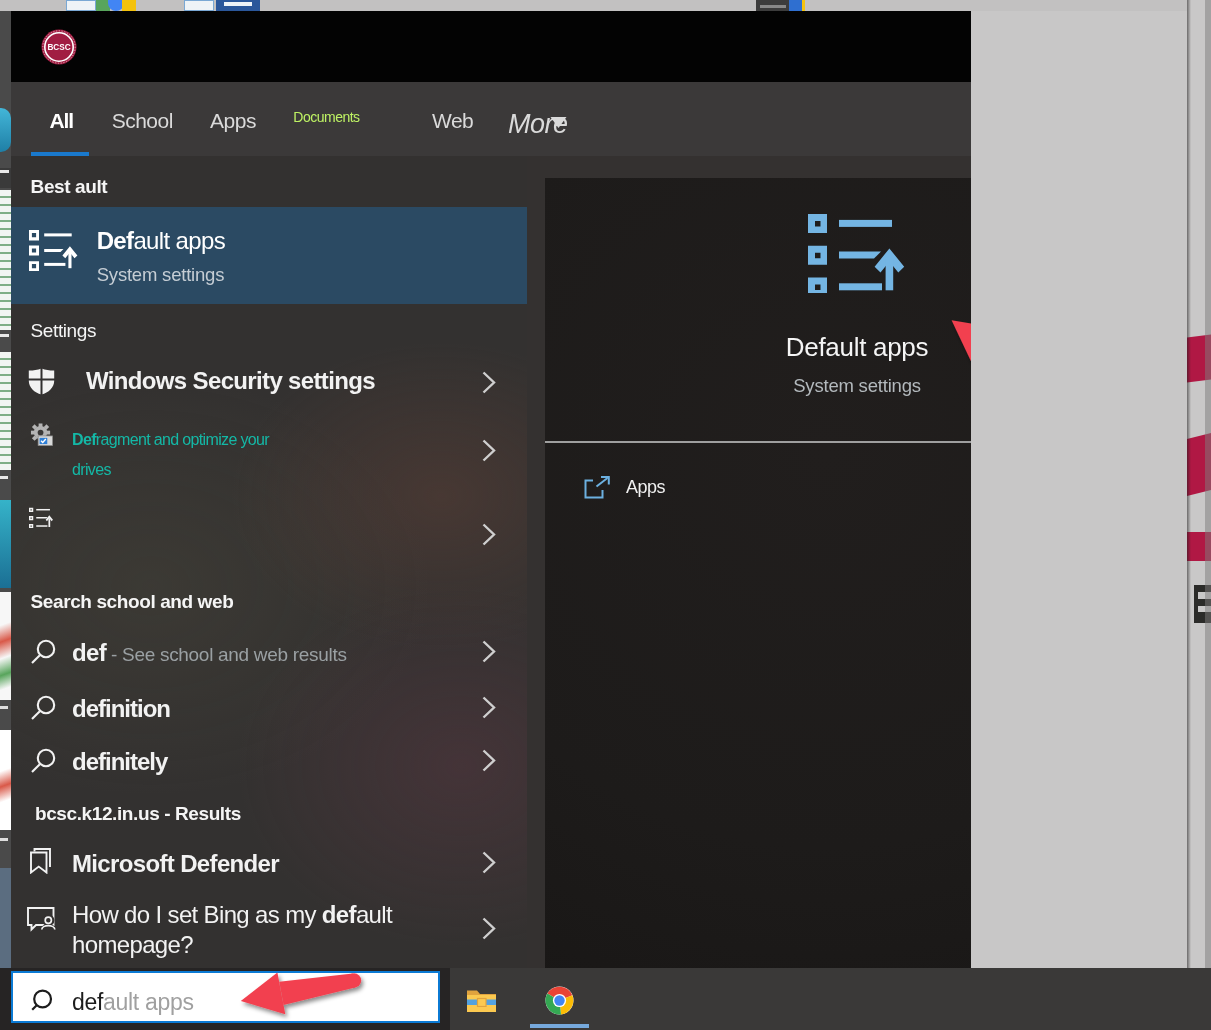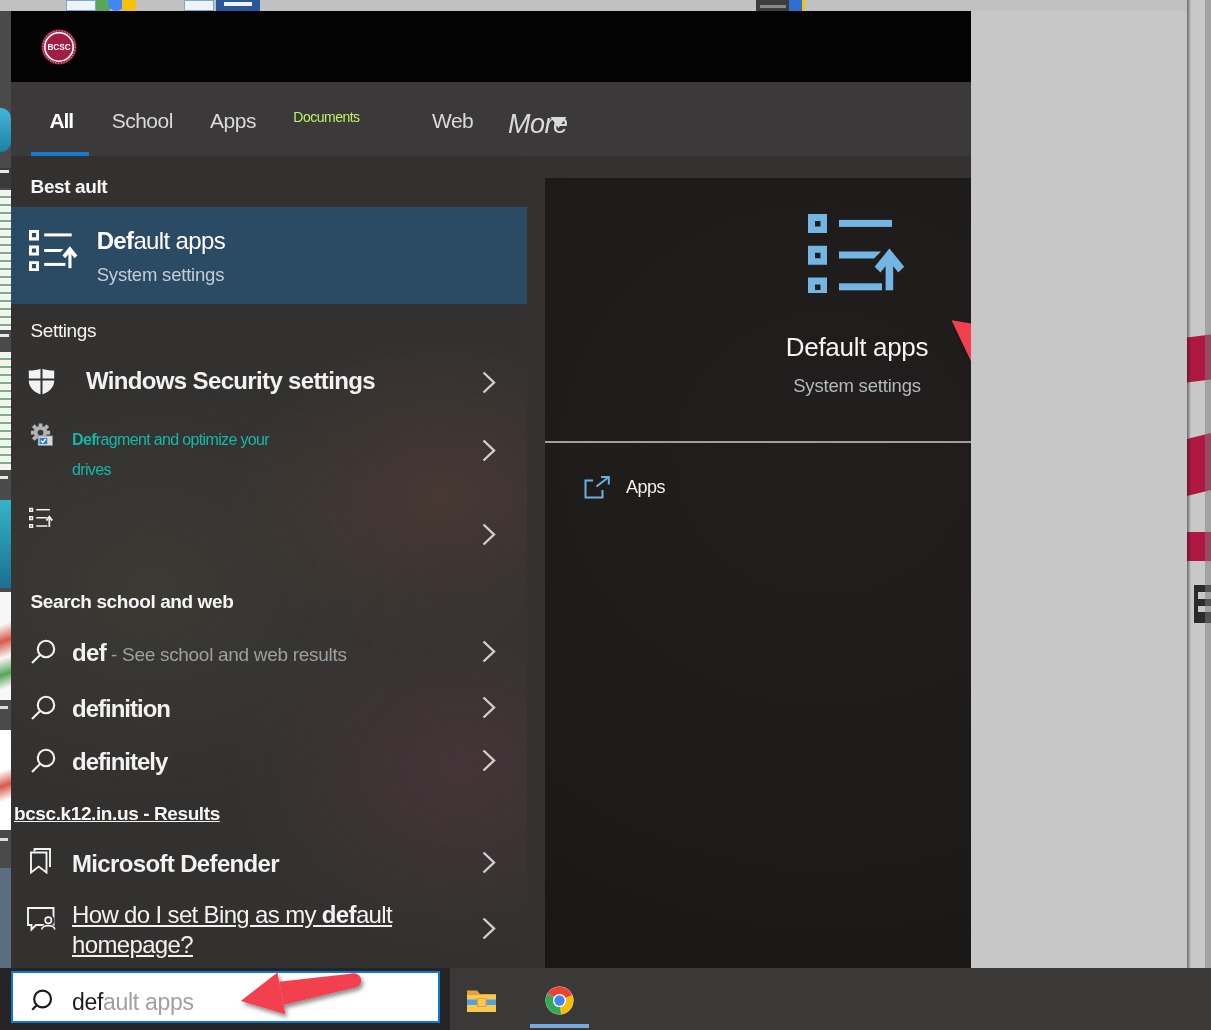--- a/index.html
+++ b/index.html
@@ -203,41 +203,41 @@
 
   <svg class="abs" style="left:19px;top:735.5px;" width="27" height="27" viewBox="0 0 27 27">
     <circle cx="16" cy="11" r="8.2" fill="none" stroke="#f2f2f2" stroke-width="2.1"></circle>
     <path d="M9.8 17.2 L2 25" stroke="#f2f2f2" stroke-width="2.1"></path>
   </svg>
   <div class="abs" style="left:61px;top:736.9px;font-size:24px;color:#f2f2f2;font-weight:bold;letter-spacing:-1px;">definitely</div>
   <svg class="chev" style="top:738px;" width="14" height="23" viewBox="0 0 14 23">
       <path d="M1.5 1.5 L12 11.5 L1.5 21.5" fill="none" stroke="#cfcfcf" stroke-width="2.4"></path>
     </svg>
 
-  <div class="abs" style="left:3px;top:792.0px;font-size:19px;font-weight:bold;color:#f5f5f5;letter-spacing:-0.4px;text-decoration:underline;">bcsc.k12.in.us - Results</div>
+  <div class="abs" style="left:24px;top:792.0px;font-size:19px;font-weight:bold;color:#f5f5f5;letter-spacing:-0.4px;">bcsc.k12.in.us - Results</div>
 
   <svg class="abs" style="left:19px;top:837px;" width="22" height="26" viewBox="0 0 22 26">
     <path d="M4.5 3.5 V1 H20 V19" fill="none" stroke="#f2f2f2" stroke-width="1.9"></path>
     <path d="M1 4.5 H16.5 V24.5 L8.7 18.6 L1 24.5 Z" fill="none" stroke="#f2f2f2" stroke-width="1.9"></path>
   </svg>
   <div class="abs" style="left:61px;top:838.9px;font-size:24px;color:#f2f2f2;letter-spacing:-0.65px;font-weight:bold;">Microsoft <b>Def</b>ender</div>
   <svg class="chev" style="top:840px;" width="14" height="23" viewBox="0 0 14 23">
       <path d="M1.5 1.5 L12 11.5 L1.5 21.5" fill="none" stroke="#cfcfcf" stroke-width="2.4"></path>
     </svg>
 
   <svg class="abs" style="left:16px;top:896px;" width="30" height="25" viewBox="0 0 30 25">
     <path d="M1 1 H26.5 V18 H9 L4.5 22.5 V18 H1 Z" fill="none" stroke="#f2f2f2" stroke-width="1.9"></path>
     <g>
       <circle cx="21.3" cy="13.2" r="4.6" fill="#343130" stroke="#343130" stroke-width="3"></circle>
       <path d="M14.8,23.2 C14.8,17.2 27.8,17.2 27.8,23.2" fill="#343130" stroke="#343130" stroke-width="3"></path>
       <circle cx="21.3" cy="13.2" r="3.1" fill="none" stroke="#f2f2f2" stroke-width="1.7"></circle>
       <path d="M14.8,22.6 C14.8,17.4 27.8,17.4 27.8,22.6" fill="none" stroke="#f2f2f2" stroke-width="1.7"></path>
     </g>
   </svg>
-  <div class="abs" style="left:61px;top:888.9px;font-size:24px;color:#f2f2f2;line-height:30.5px;letter-spacing:-0.65px;text-decoration:underline;">How do I set Bing as my <b>def</b>ault<br>homepage?</div>
+  <div class="abs" style="left:61px;top:888.9px;font-size:24px;color:#f2f2f2;line-height:30.5px;letter-spacing:-0.65px;">How do I set Bing as my <b>def</b>ault<br>homepage?</div>
   <svg class="chev" style="top:905.5px;" width="14" height="23" viewBox="0 0 14 23">
       <path d="M1.5 1.5 L12 11.5 L1.5 21.5" fill="none" stroke="#cfcfcf" stroke-width="2.4"></path>
     </svg>
 
   <svg class="abs" style="left:797px;top:203px;" width="97" height="79" viewBox="0 0 97 79">
     <g fill="#74b5e3">
       <path fill-rule="evenodd" d="M0 0 h19 v19 h-19 z M7 7 h5.5 v5.5 h-5.5 z"></path>
       <path fill-rule="evenodd" d="M0 31.7 h19 v19 h-19 z M7 38.7 h5.5 v5.5 h-5.5 z"></path>
       <path fill-rule="evenodd" d="M0 63.4 h19 v19 h-19 z M7 70.4 h5.5 v5.5 h-5.5 z"></path>
       <rect x="31" y="5.9" width="53" height="7"></rect>

